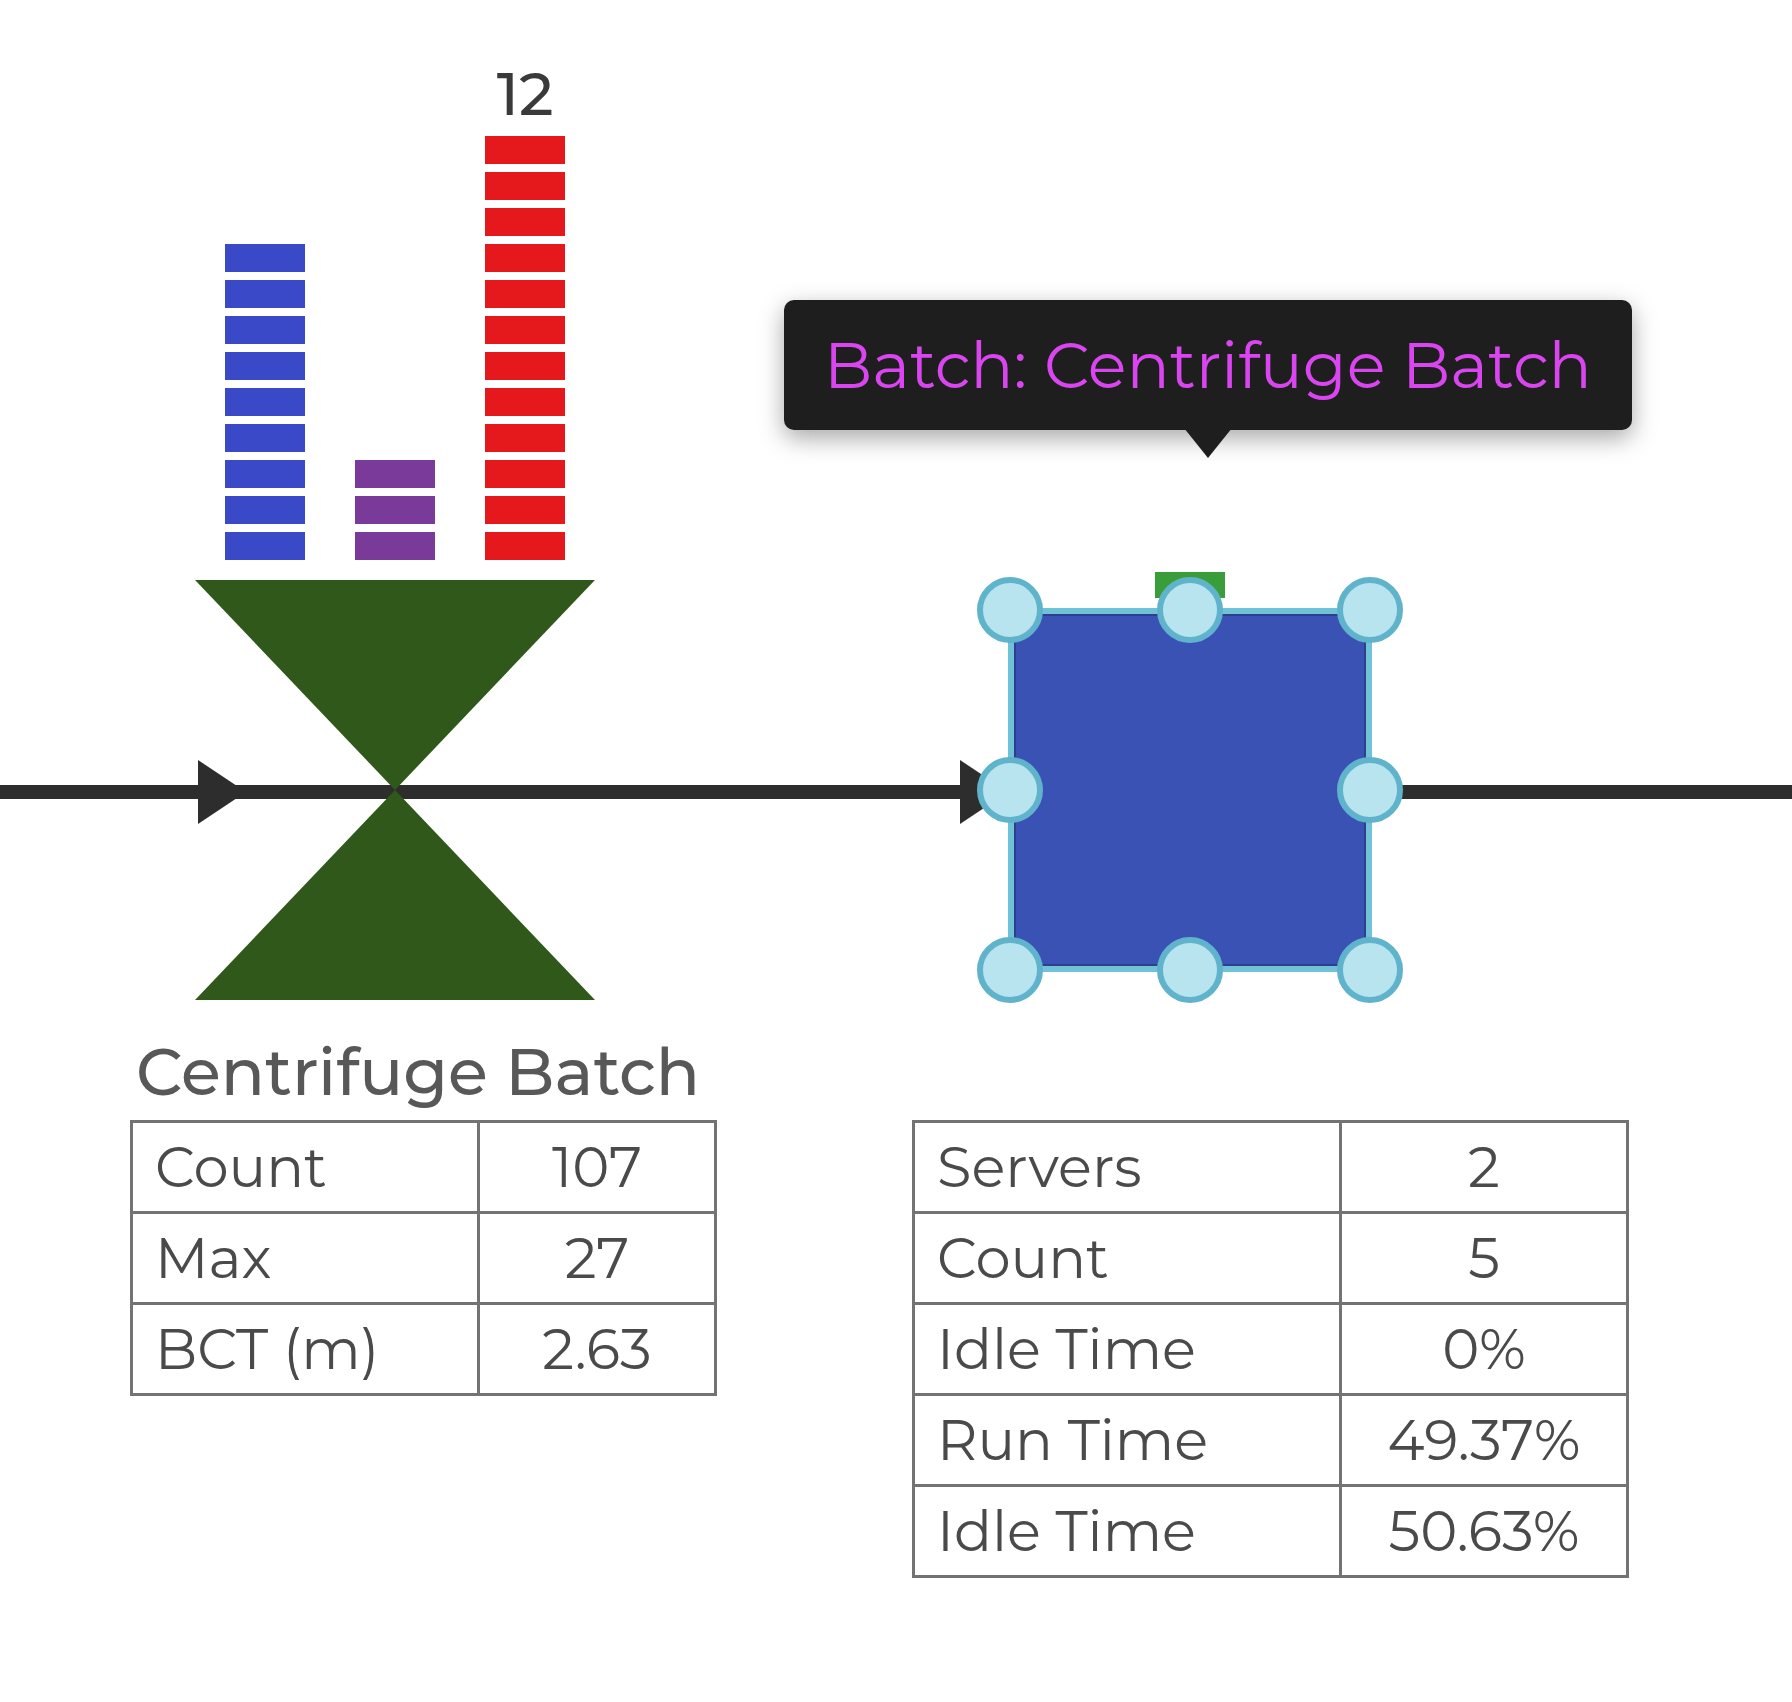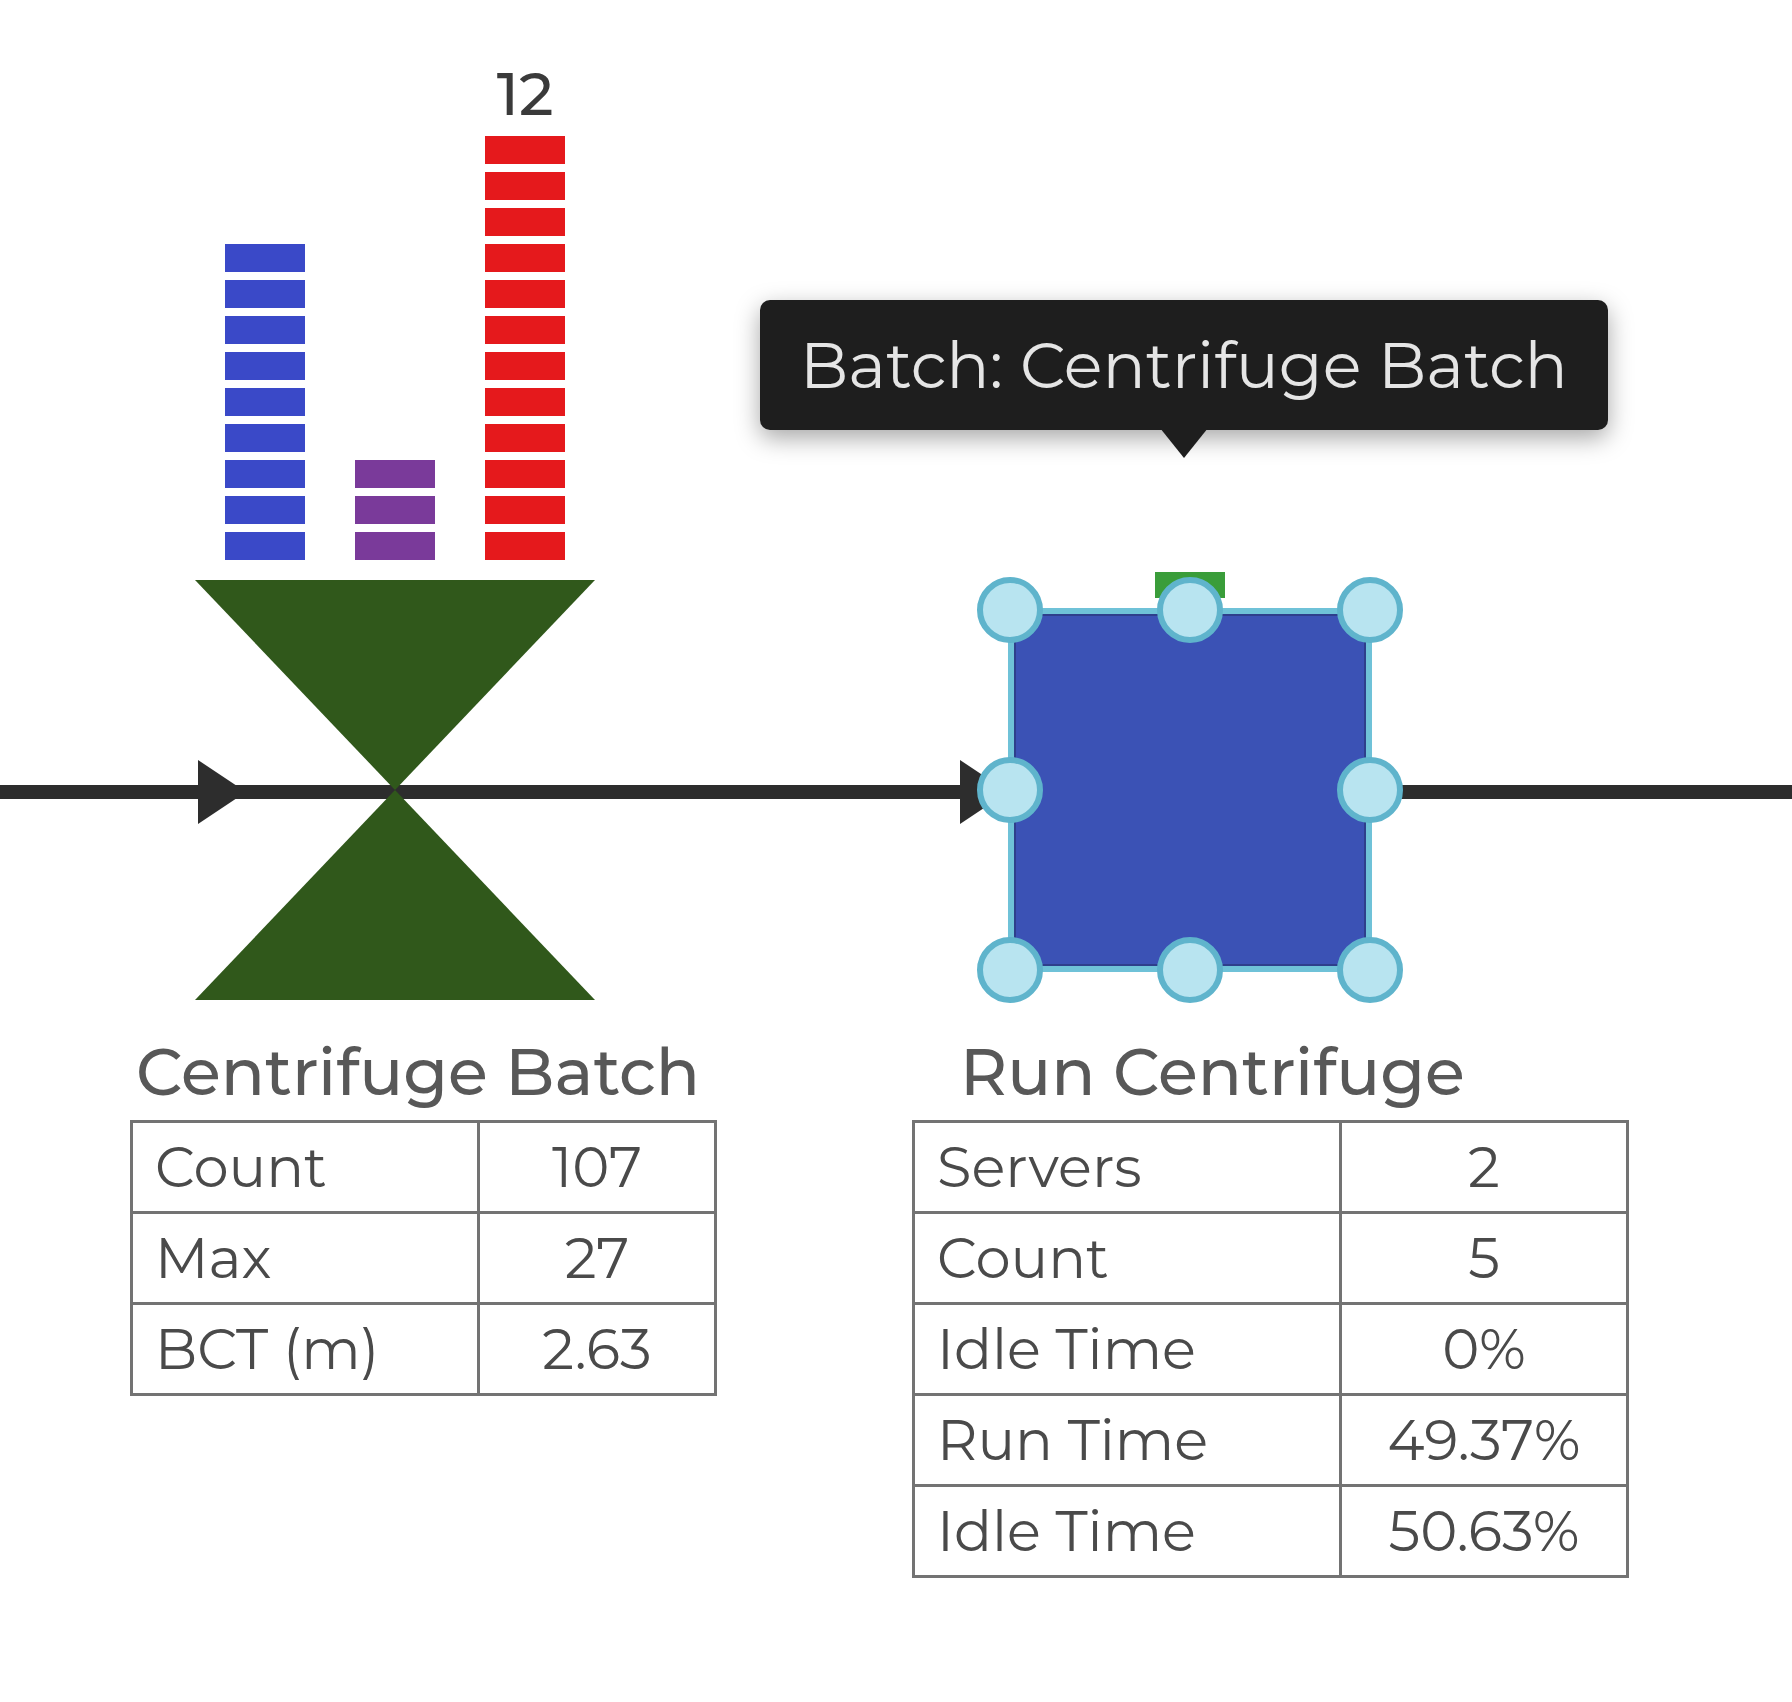--- a/index.html
+++ b/index.html
@@ -125,27 +125,28 @@
     transform: translateX(-50%);
     width: 70px;
     height: 26px;
     background: #3a9d3a;
   }
 
   
   .tooltip {
     position: absolute;
     background: #1e1e1e;
-    color: #e5e5e5;
+    color: #d946ef;
     font-size: 64px;
     font-weight: 400;
     padding: 26px 40px;
     border-radius: 10px;
     white-space: nowrap;
     box-shadow: 0 8px 24px rgba(0,0,0,0.35);
+    margin-left: 24px;
   }
   .tooltip::after {
     content: "";
     position: absolute;
     left: 50%;
     bottom: -28px;
     transform: translateX(-50%);
     width: 0; height: 0;
     border-left: 24px solid transparent;
     border-right: 24px solid transparent;
@@ -235,21 +236,20 @@
     <div class="handle" style="left:30px;  top:390px;"></div>
     <div class="handle" style="left:210px; top:390px;"></div>
     <div class="handle" style="left:390px; top:390px;"></div>
   </div>
 
   <div class="tooltip" style="left:760px; top:300px;">
     <span>Batch: Centrifuge Batch</span>
   </div>
 
   <div class="node-title" style="left:136px; top:1032px;">Centrifuge Batch</div>
-  <div class="node-title" style="left:960px; top:1032px;">Run Centrifuge</div>
 
   <table class="data-table" style="left:130px; top:1120px;">
     <tbody>
         <tr>
           <td style="width: 300px;">Count</td>
           <td class="val" style="width: 190px;">107</td>
         </tr>
         <tr>
           <td style="width: 300px;">Max</td>
           <td class="val" style="width: 190px;">27</td>

